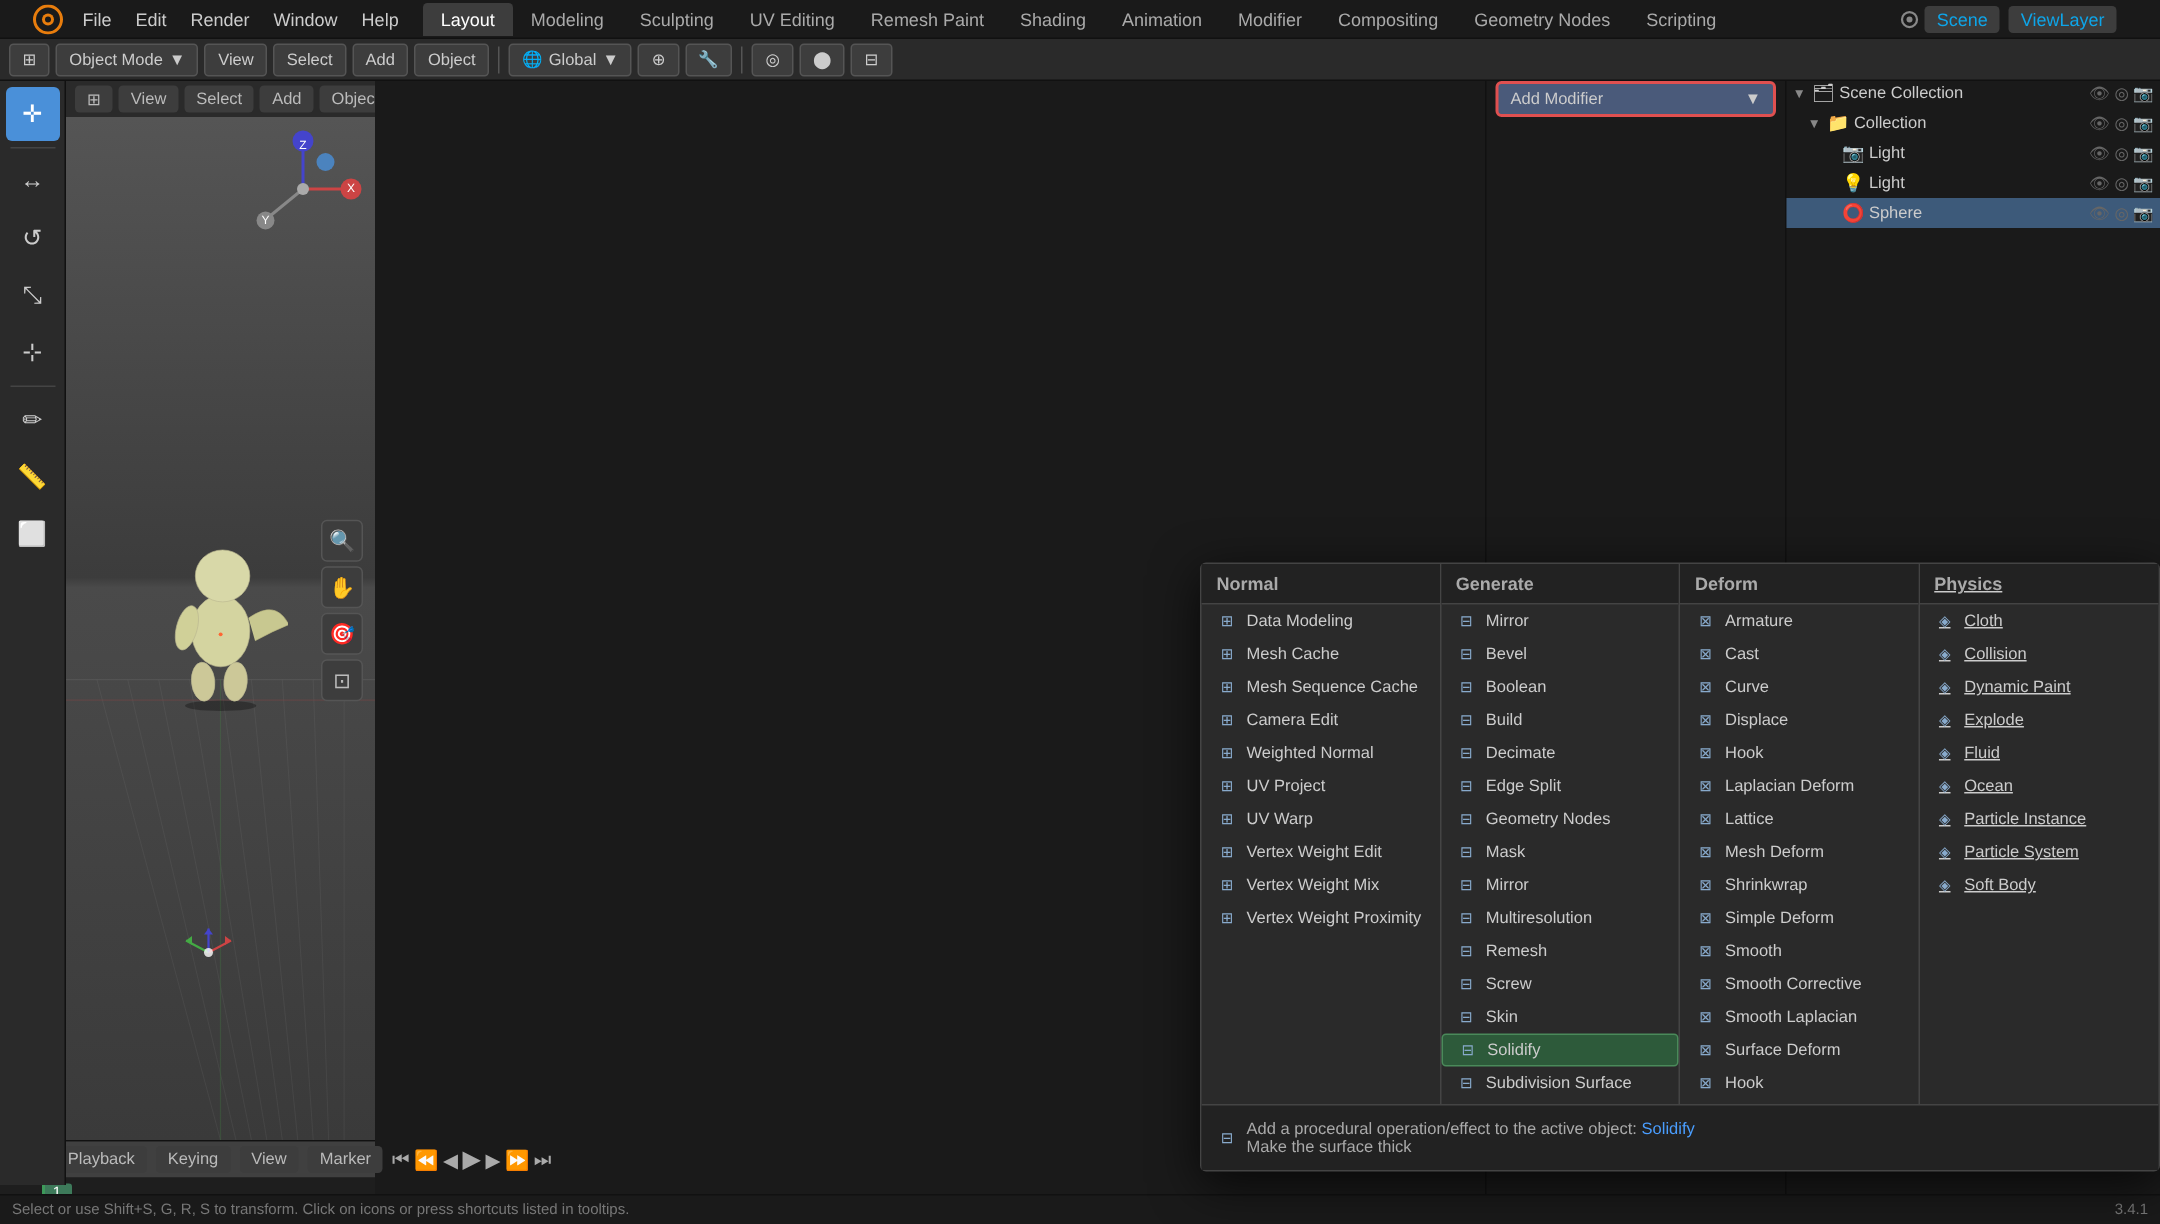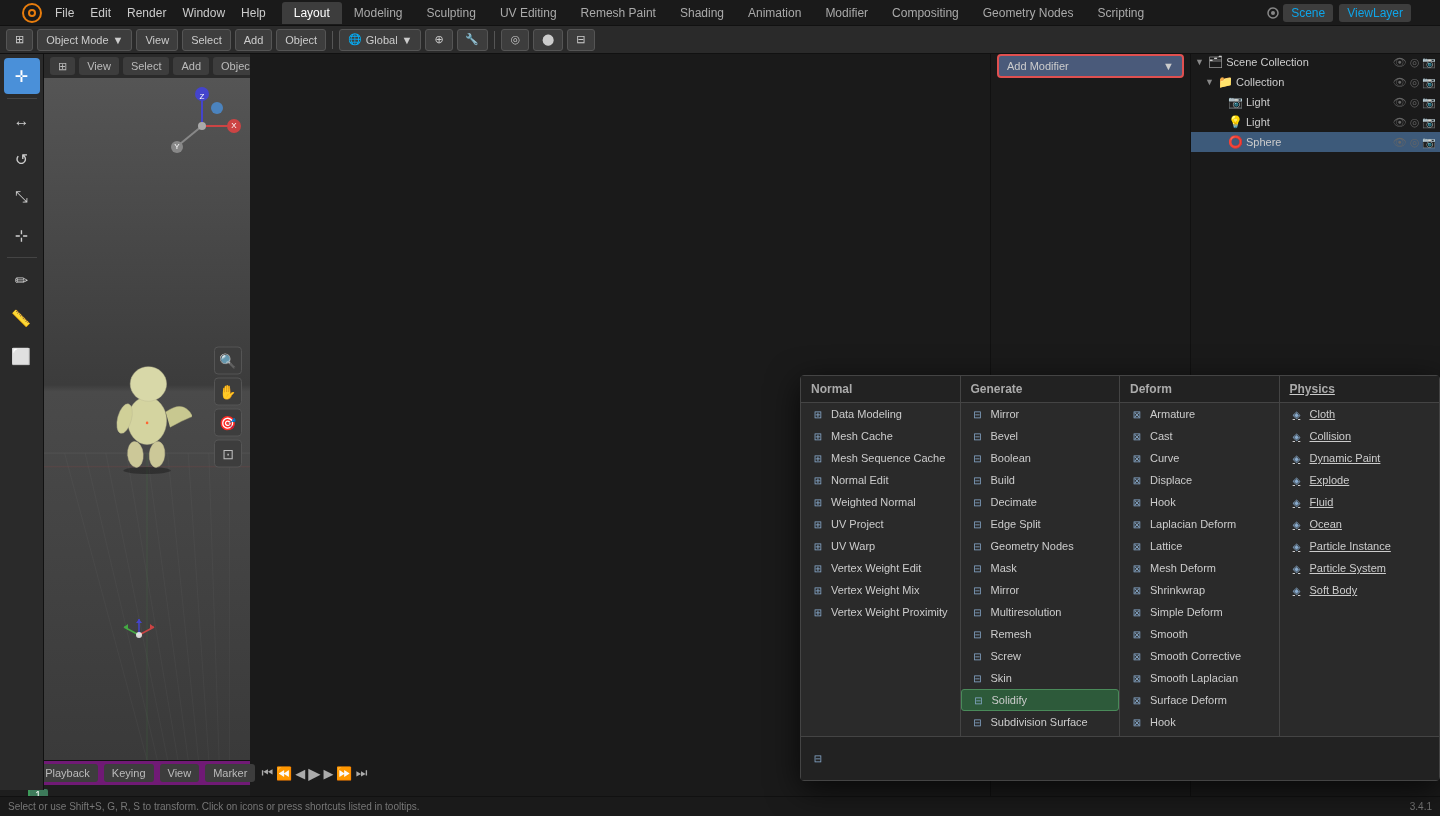--- a/index.html
+++ b/index.html
@@ -209,21 +209,21 @@
       position: absolute;
       bottom: 0;
       left: 0;
       right: 1190px;
       height: 56px;
       background: #1e1e1e;
       border-top: 1px solid #111;
     }
     .timeline-header {
       height: 24px;
-      background: #701a75;
+      background: #404040;
       display: flex;
       align-items: center;
       padding: 0 6px;
       gap: 6px;
       font-size: 11px;
     }
     .timeline-ruler {
       height: 32px;
       background: #1e1e1e;
       display: flex;
@@ -788,21 +788,21 @@
       <div class="modifier-item">
           <span class="modifier-icon">⊞</span>
           <span>Mesh Cache</span>
         </div>
       <div class="modifier-item">
           <span class="modifier-icon">⊞</span>
           <span>Mesh Sequence Cache</span>
         </div>
       <div class="modifier-item">
           <span class="modifier-icon">⊞</span>
-          <span>Normal Edit</span>
+          <span>Camera Edit</span>
         </div>
       <div class="modifier-item">
           <span class="modifier-icon">⊞</span>
           <span>Weighted Normal</span>
         </div>
       <div class="modifier-item">
           <span class="modifier-icon">⊞</span>
           <span>UV Project</span>
         </div>
       <div class="modifier-item">
@@ -987,19 +987,25 @@
         </div>
       <div class="modifier-item">
           <span class="modifier-icon">◈</span>
           <span>Soft Body</span>
         </div>
     </div>
   </div>
 
   <div class="modifier-tooltip">
     <span class="modifier-icon">⊟</span>
+    <span>
+      <span>Add a procedural operation/effect to the active object:</span>
+      <span class="tooltip-link">Solidify</span>
+      <br>
+      <span>Make the surface thick</span>
+    </span>
   </div>
 </div>
 
 <div class="status-bar">
   <span>Select or use Shift+S, G, R, S to transform. Click on icons or press shortcuts listed in tooltips.</span>
   <span style="margin-left:auto;">3.4.1</span>
 </div>
 
 </body></html>

